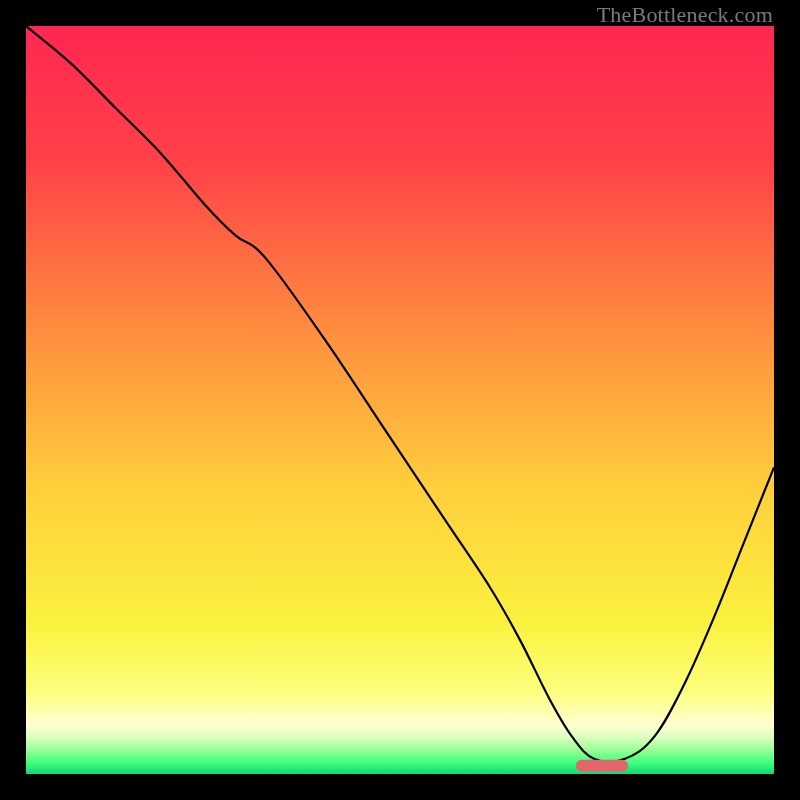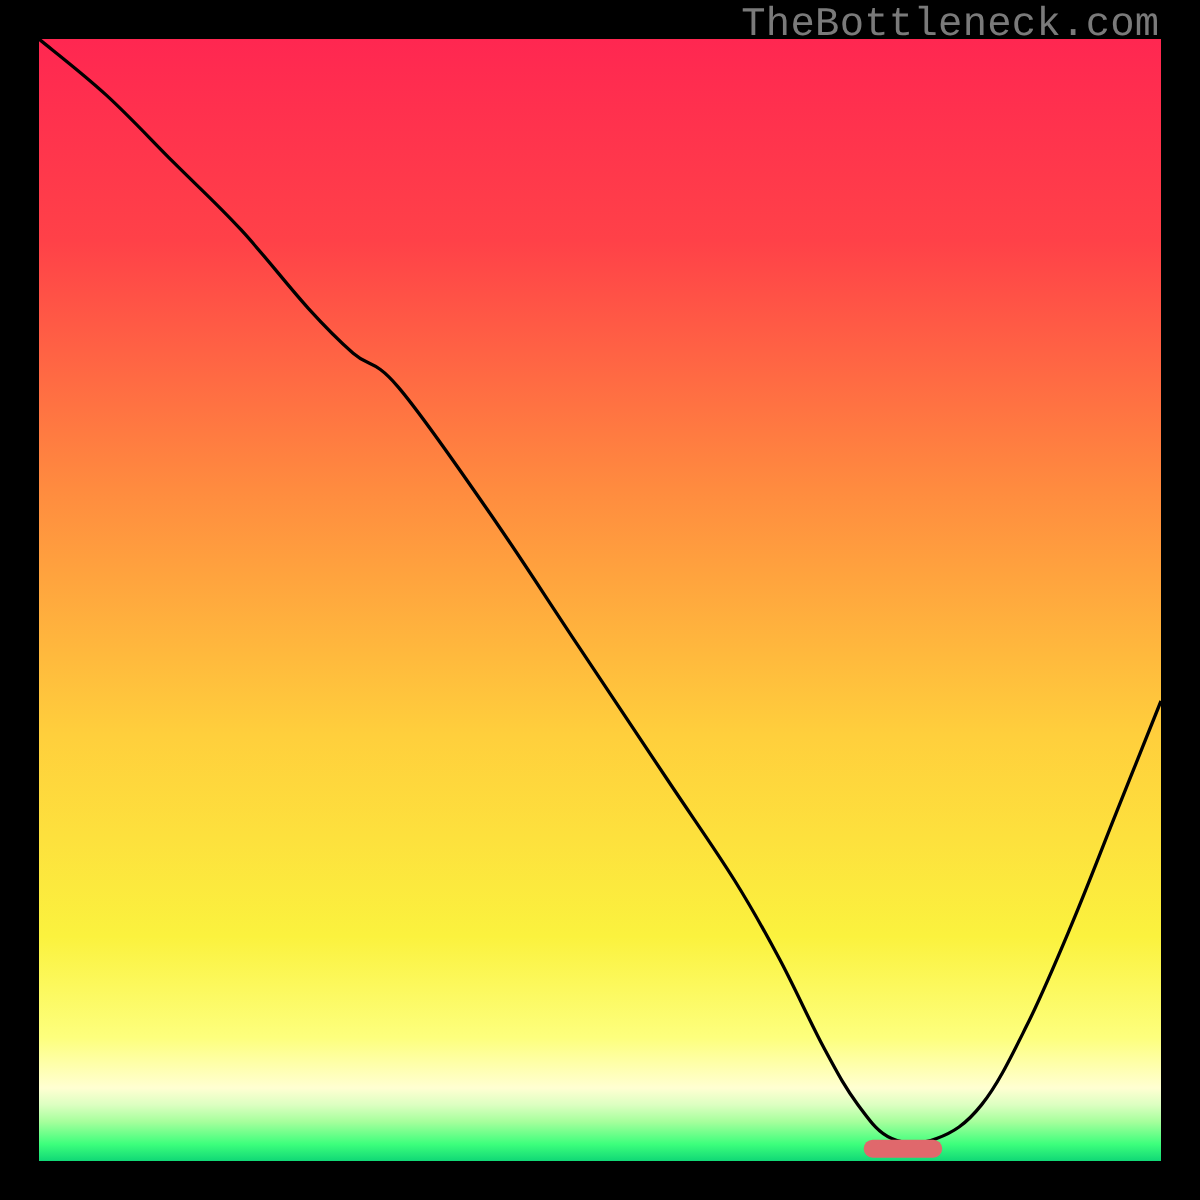--- a/index.html
+++ b/index.html
@@ -35,22 +35,22 @@
     left: 0;
     top: 0;
     width: 100%;
     height: 100%;
   }
   .watermark {
     position: absolute;
     top: 2px;
     right: 27px;
     color: #7a7a7a;
-    font-family: Liberation Mono, monospace;
-    font-size: 27px;
+    font-family: Liberation Serif, serif;
+    font-size: 22px;
     font-weight: 500;
     letter-spacing: 0.2px;
   }
 </style>
 </head>
 <body>
 
 <div class="chart-container">
 
   <div class="plot-area">

